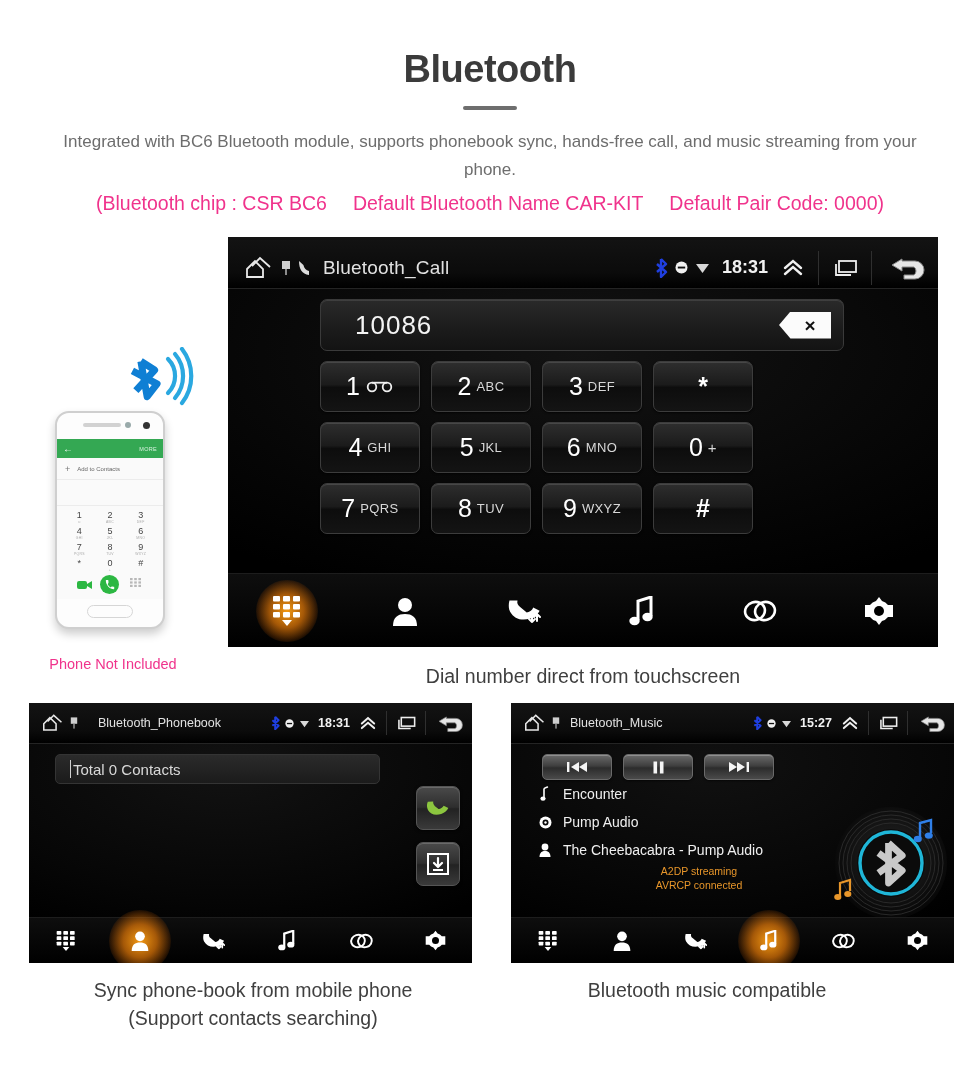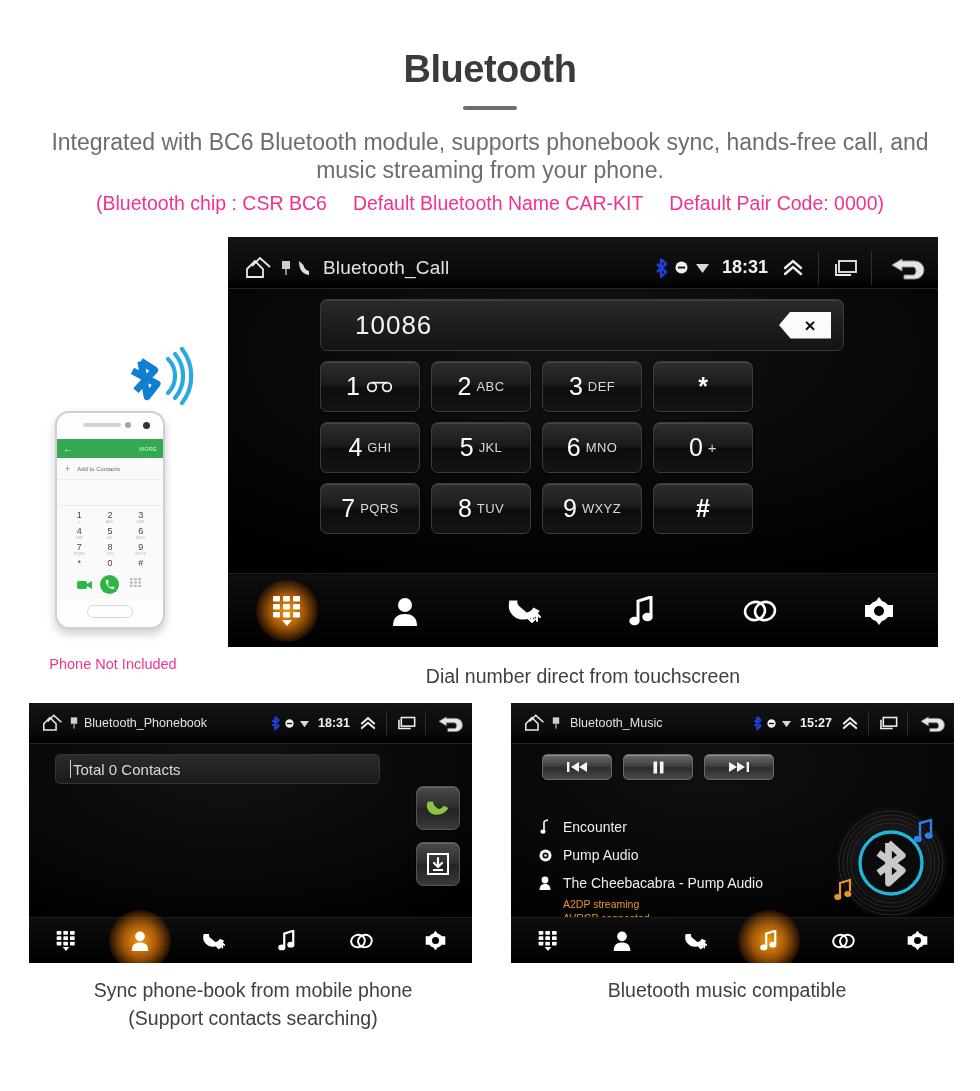--- a/index.html
+++ b/index.html
@@ -17,21 +17,21 @@
     text-align: center;
     font-size: 38px; font-weight: bold; color: #3b3b3b;
     letter-spacing: -0.5px;
   }
   .hdr-rule {
     position: absolute; left: 463px; top: 106px;
     width: 54px; height: 4px; background: #6e6e6e; border-radius: 2px;
   }
   .hdr-desc {
     position: absolute; left: 40px; top: 128px; width: 900px;
-    text-align: center; font-size: 23px; color: #6d6d6d;
+    text-align: center; font-size: 17px; color: #6d6d6d;
     line-height: 28px;
   }
   .hdr-specs {
     position: absolute; left: 20px; top: 192px; width: 940px;
     text-align: center; font-size: 19.5px; color: #f0338c;
     white-space: nowrap;
   }
   .hdr-specs .sp { display: inline-block; }
   .hdr-specs .gap { display: inline-block; width: 26px; }
 
@@ -162,26 +162,26 @@
     border: 1.5px solid #d6d6d6; border-radius: 7px; }
   .phone-note {
     position: absolute; left: 28px; top: 656px; width: 170px; text-align: center;
     color: #f0338c; font-size: 14.5px;
   }
 
   
   .cap { position: absolute; text-align: center; color: #3f3f3f; font-size: 19.5px; line-height: 28px; }
   #cap-main { left: 228px; top: 662px; width: 710px; }
   #cap-left { left: 0px; top: 976px; width: 506px; }
-  #cap-right { left: 474px; top: 976px; width: 506px; }
+  #cap-right { left: 454px; top: 976px; width: 506px; }
 
   
   #pb-unit { left: 29px; top: 703px; width: 443px; height: 260px; }
   #pb-unit .statusbar { height: 41px; padding: 0 8px 0 12px; }
-  #pb-unit .sb-title { font-size: 12.5px; margin-left: 6px; }
+  #pb-unit .sb-title { font-size: 12.5px; margin-left: 20px; }
   #pb-unit .sb-time { font-size: 12.5px; margin: 0 8px; }
   #pb-unit .sb-div { width: 1px; height: 24px; margin: 0 8px; }
   .pb-body { position: relative; height: 219px; z-index: 2;
     background: radial-gradient(ellipse 85% 80% at 45% 12%, #121212 0%, #060606 70%, #000 100%); }
   .pb-search {
     position: absolute; left: 26px; top: 10px; width: 325px; height: 30px;
     border-radius: 5px; background: linear-gradient(180deg,#2b2b2b,#1b1b1b);
     border: 1px solid #343434; display: flex; align-items: center;
   }
   .pb-caret { width: 1px; height: 18px; background: #cfcfcf; margin-left: 14px; }
@@ -205,21 +205,21 @@
   .mu-body { position: relative; height: 219px; z-index: 2;
     background: radial-gradient(ellipse 85% 85% at 45% 10%, #111 0%, #060606 68%, #000 100%); }
   .mu-ctrls { position: absolute; left: 31px; top: 10px; display: flex; gap: 11px; }
   .mu-btn {
     width: 70px; height: 26px; border-radius: 5px;
     background: linear-gradient(180deg,#6a6a6a 0%, #3e3e3e 46%, #2c2c2c 54%, #4a4a4a 100%);
     border: 1px solid #6a6a6a;
     display: flex; align-items: center; justify-content: center;
     box-shadow: inset 0 1px 0 rgba(255,255,255,.25), 0 1px 2px rgba(0,0,0,.6);
   }
-  .mu-meta { position: absolute; left: 24px; top: 69px; width: 300px; }
+  .mu-meta { position: absolute; left: 24px; top: 36px; width: 300px; text-align: center; }
   .mu-row { display: flex; align-items: center; height: 28px; }
   .mu-row .ic { width: 20px; display: flex; justify-content: center; }
   .mu-row .tx { color: #efefef; font-size: 14px; margin-left: 8px; white-space: nowrap; }
   .mu-conn { color: #e8962a; font-size: 10.5px; line-height: 14px; margin-left: 28px; }
   .vinyl { position: absolute; right: 4px; top: 60px; width: 118px; height: 118px; }
 </style>
 </head>
 <body>
 
 <div class="page">

